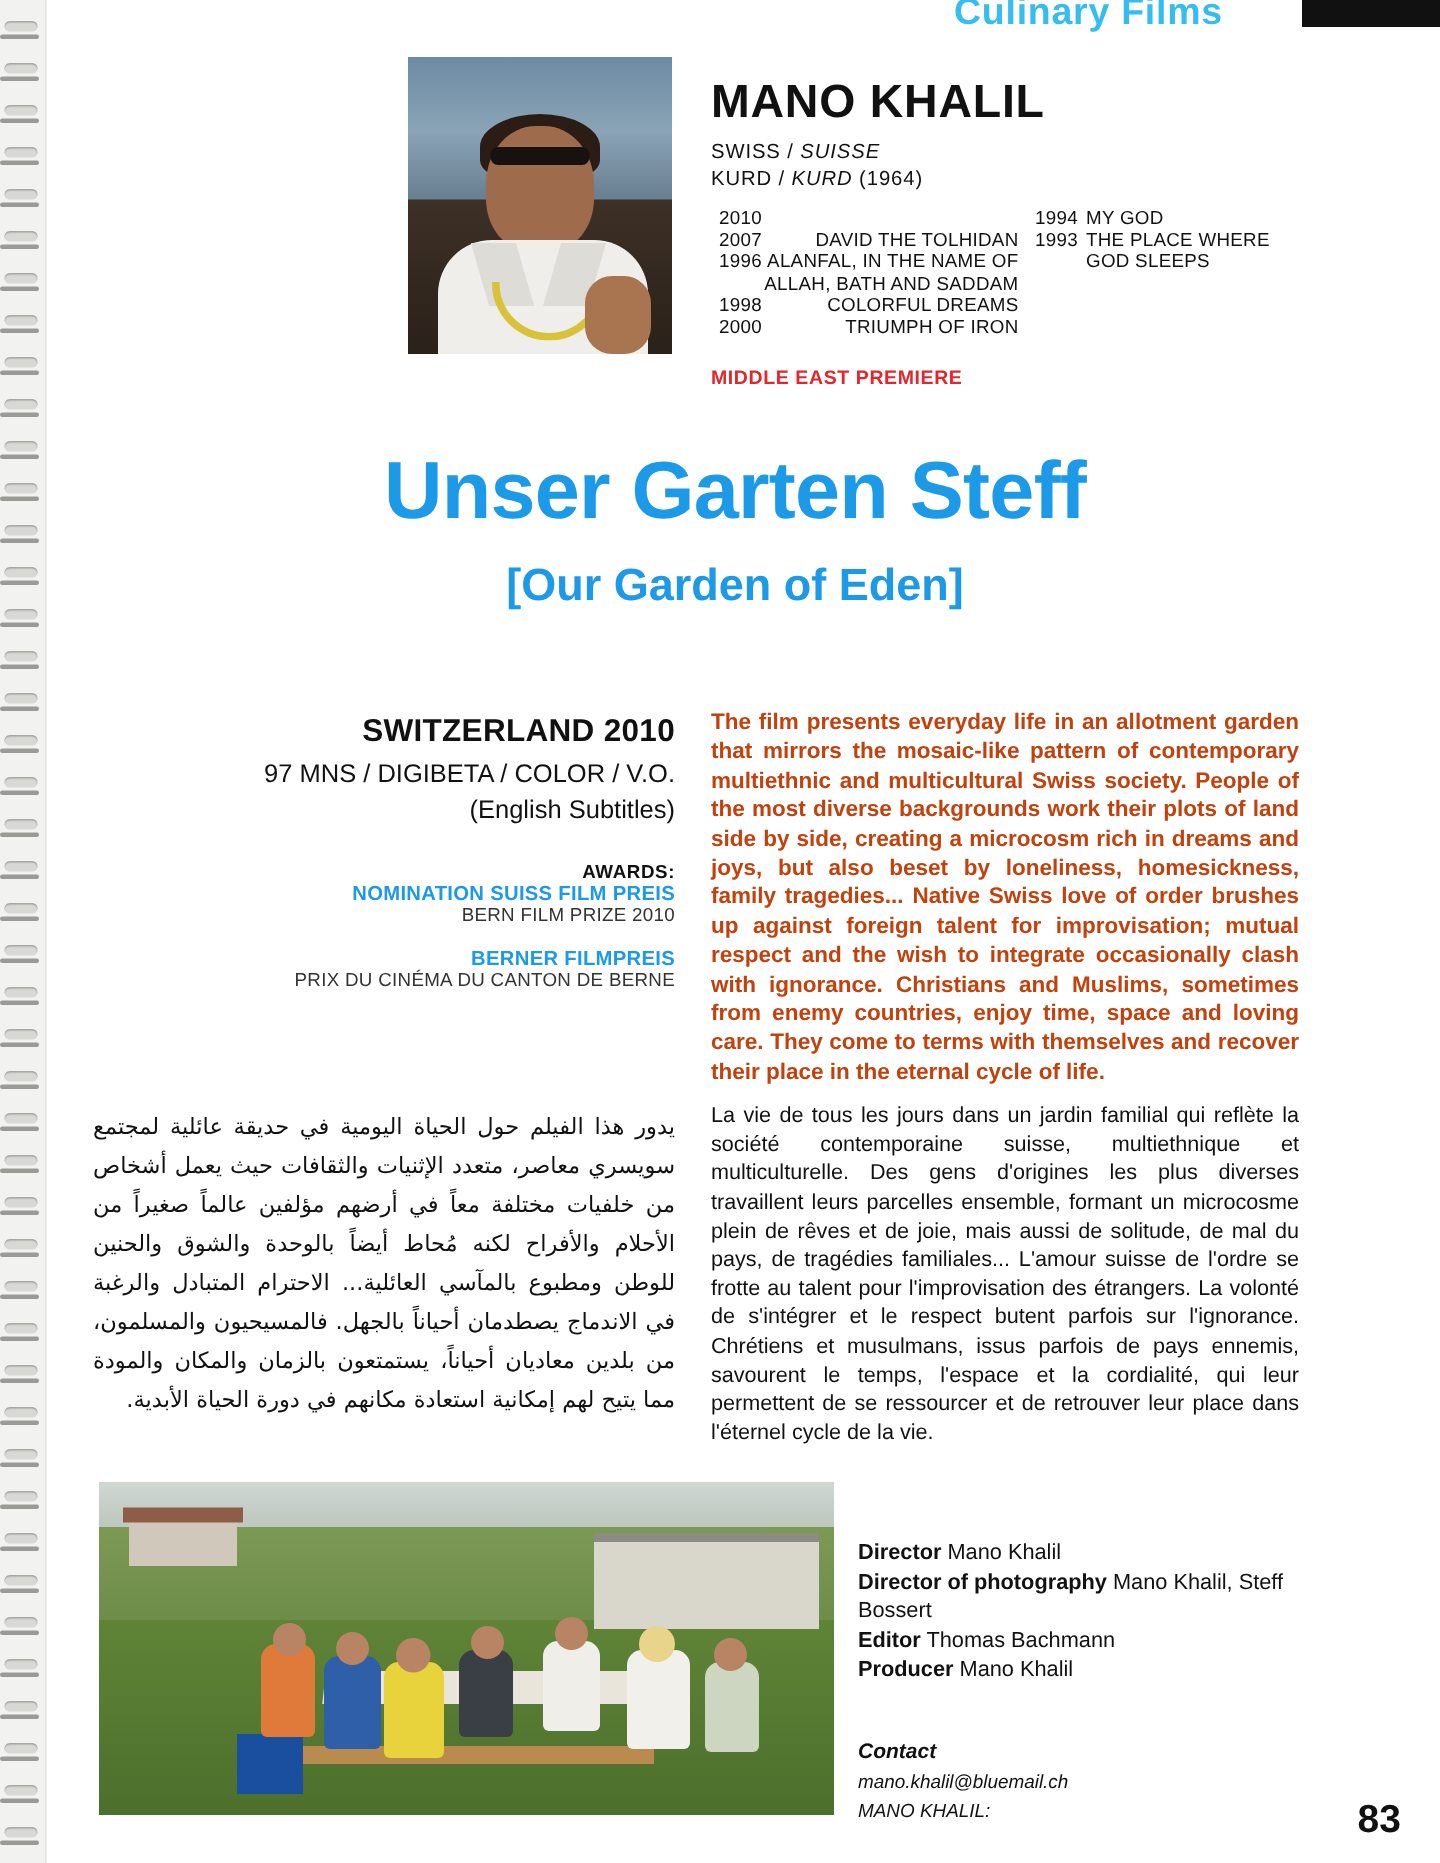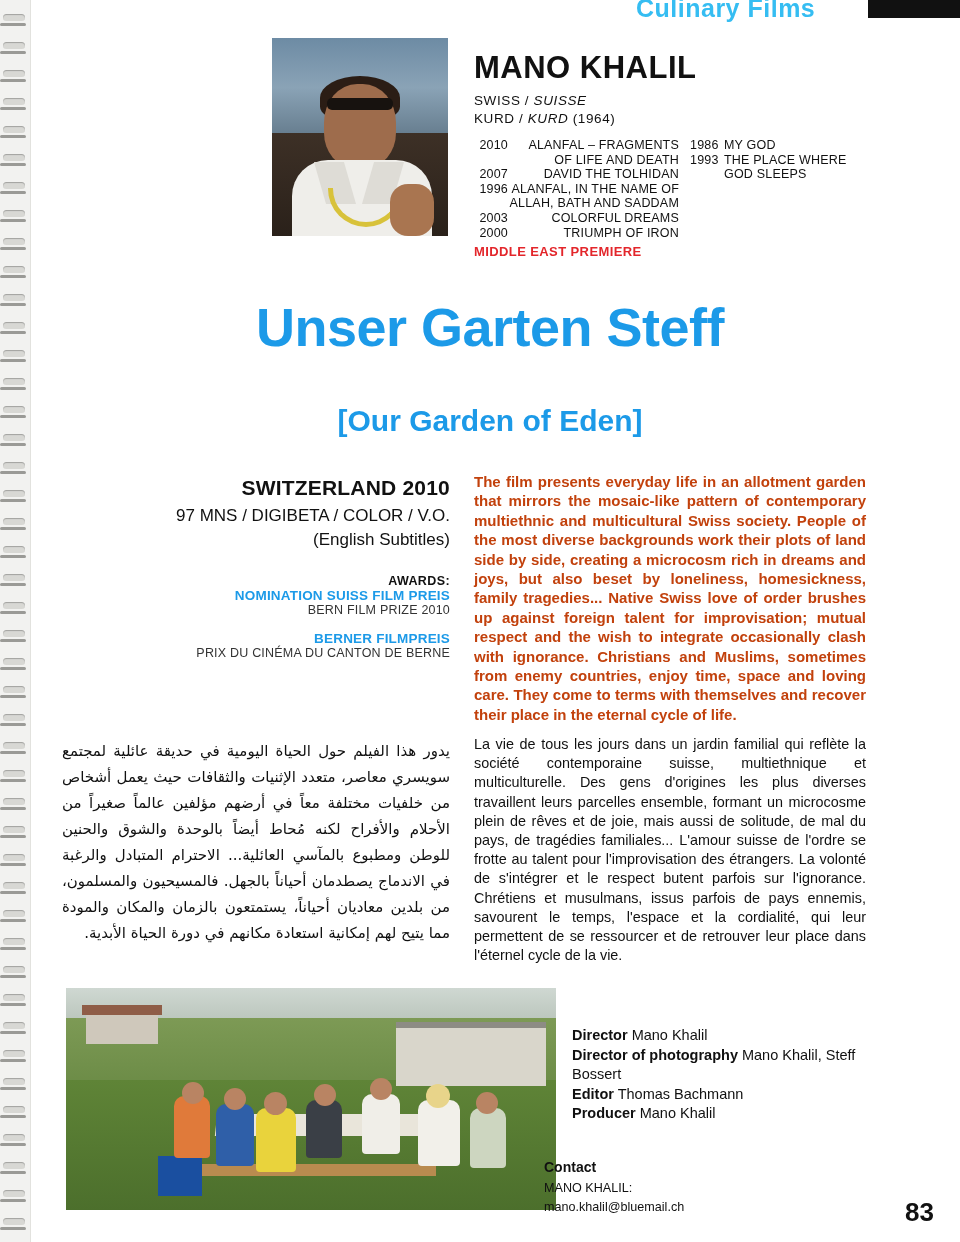--- a/index.html
+++ b/index.html
@@ -185,21 +185,20 @@
   .film-subtitle {
     position: absolute;
     left: 0; top: 374px;
     width: 960px;
     text-align: center;
     font-size: 30px;
     font-weight: bold;
     color: #1c9ae8;
     padding-left: 20px;
     box-sizing: border-box;
-    margin-top: 30px;
   }
 
   
   .specs {
     position: absolute;
     left: 60px; top: 476px;
     width: 390px;
     text-align: right;
     color: #111;
   }
@@ -330,25 +329,26 @@
     position: absolute;
     left: 572px; top: 1026px;
     width: 330px;
     font-size: 14.5px;
     line-height: 19.6px;
     color: #111;
   }
   .credits b { font-weight: bold; }
   .contact {
     position: absolute;
-    left: 544px; top: 1158px;
+    left: 572px; top: 1158px;
     width: 330px;
     font-size: 14px;
     line-height: 19px;
     color: #111;
+    font-style: italic;
   }
   .contact .ch { font-weight: bold; margin-bottom: 2px; }
   .contact .small { font-size: 12.6px; }
 
   .page-no {
     position: absolute;
     right: 26px; bottom: 14px;
     font-size: 26px;
     font-weight: bold;
     color: #111;
@@ -474,42 +474,41 @@
   <div>
     <span>KURD /</span>
     <span class="it">KURD</span>
     <span>(1964)</span>
   </div>
 </div>
 
 <div class="filmo col1" id="filmo1">
     <div class="row">
       <span class="yr">2010</span>
-      <span class="ttl">ALANFAL – FRAGMENTS OF LIFE AND DEATH</span>
     </div>
     <div class="row">
       <span class="yr">2007</span>
       <span class="ttl">DAVID THE TOLHIDAN</span>
     </div>
     <div class="row">
       <span class="yr">1996</span>
       <span class="ttl">ALANFAL, IN THE NAME OF ALLAH, BATH AND SADDAM</span>
     </div>
     <div class="row">
-      <span class="yr">2003</span>
+      <span class="yr">1998</span>
       <span class="ttl">COLORFUL DREAMS</span>
     </div>
     <div class="row">
       <span class="yr">2000</span>
       <span class="ttl">TRIUMPH OF IRON</span>
     </div>
   </div>
 <div class="filmo col2" id="filmo2">
     <div class="row">
-      <span class="yr">1986</span>
+      <span class="yr">1994</span>
       <span class="ttl">MY GOD</span>
     </div>
     <div class="row">
       <span class="yr">1993</span>
       <span class="ttl">THE PLACE WHERE GOD SLEEPS</span>
     </div>
   </div>
 
 <div class="premiere">MIDDLE EAST PREMIERE</div>
 
@@ -563,17 +562,17 @@
 
 <div class="credits" id="credits">
     <div><b>Director</b><span> Mano Khalil</span></div>
     <div><b>Director of photography</b><span> Mano Khalil, Steff Bossert</span></div>
     <div><b>Editor</b><span> Thomas Bachmann</span></div>
     <div><b>Producer</b><span> Mano Khalil</span></div>
   </div>
 
 <div class="contact">
   <div class="ch">Contact</div>
+  <div class="small">mano.khalil@bluemail.ch</div>
   <div class="small">MANO KHALIL:</div>
-  <div class="small">mano.khalil@bluemail.ch</div>
 </div>
 
 <div class="page-no">83</div>
 
 </body></html>

